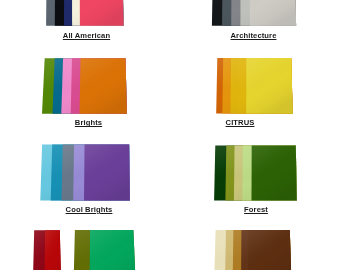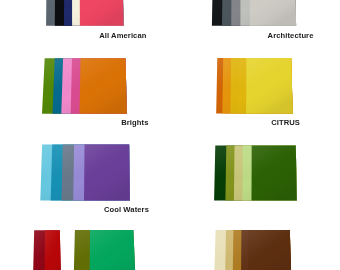--- a/index.html
+++ b/index.html
@@ -5,23 +5,23 @@
 <style>
   html,body{margin:0;padding:0;}
   body{
     width:340px;height:270px;overflow:hidden;background:#ffffff;
     font-family:"Liberation Sans", sans-serif;
     -webkit-font-smoothing:antialiased;
   }
   #stage{position:relative;width:340px;height:270px;overflow:hidden;background:#fff;}
   svg#art{position:absolute;left:0;top:0;width:340px;height:270px;}
   .label{
-    position:absolute;text-align:right;color:#1b1b1b;
+    position:absolute;text-align:center;color:#1b1b1b;
     font-weight:bold;font-size:7.6px;line-height:9px;
-    letter-spacing:0.1px;white-space:nowrap;
+    letter-spacing:0.1px;white-space:nowrap;text-decoration:underline;
   }
 </style>
 </head>
 <body>
 
 <div id="stage">
   <svg id="art" viewBox="0 0 340 270">
       <defs>
         <linearGradient id="sheen" x1="0" y1="0" x2="0.55" y2="1">
           <stop offset="0%" stop-color="#ffffff" stop-opacity="0.10"></stop>
@@ -125,14 +125,15 @@
         <polygon points="241.42,230.10 289.80,230.10 291.60,286.50 241.00,286.50" fill="#623317"></polygon>
         <polygon points="241.42,230.10 289.80,230.10 291.60,286.50 241.00,286.50" fill="url(#sheen)"></polygon>
         <polygon points="248.11,230.10 289.80,230.10 291.60,286.50 248.00,286.50" fill="#5d2e10"></polygon>
         <polygon points="248.11,230.10 289.80,230.10 291.60,286.50 248.00,286.50" fill="url(#sheen)"></polygon>
       </g>
     </svg>
 <div class="label" style="left: 26.5px; top: 30.6px; width: 120px;">All American</div>
     <div class="label" style="left: 193.5px; top: 30.6px; width: 120px;">Architecture</div>
     <div class="label" style="left: 28.5px; top: 118.4px; width: 120px;">Brights</div>
     <div class="label" style="left: 180px; top: 118.4px; width: 120px;">CITRUS</div>
-    <div class="label" style="left: 29px; top: 204.8px; width: 120px;">Cool Waters</div>
+    <div class="label" style="left: 29px; top: 204.8px; width: 120px;">Cool Brights</div>
+    <div class="label" style="left: 196px; top: 204.8px; width: 120px;">Forest</div>
   </div>
 
 </body></html>

